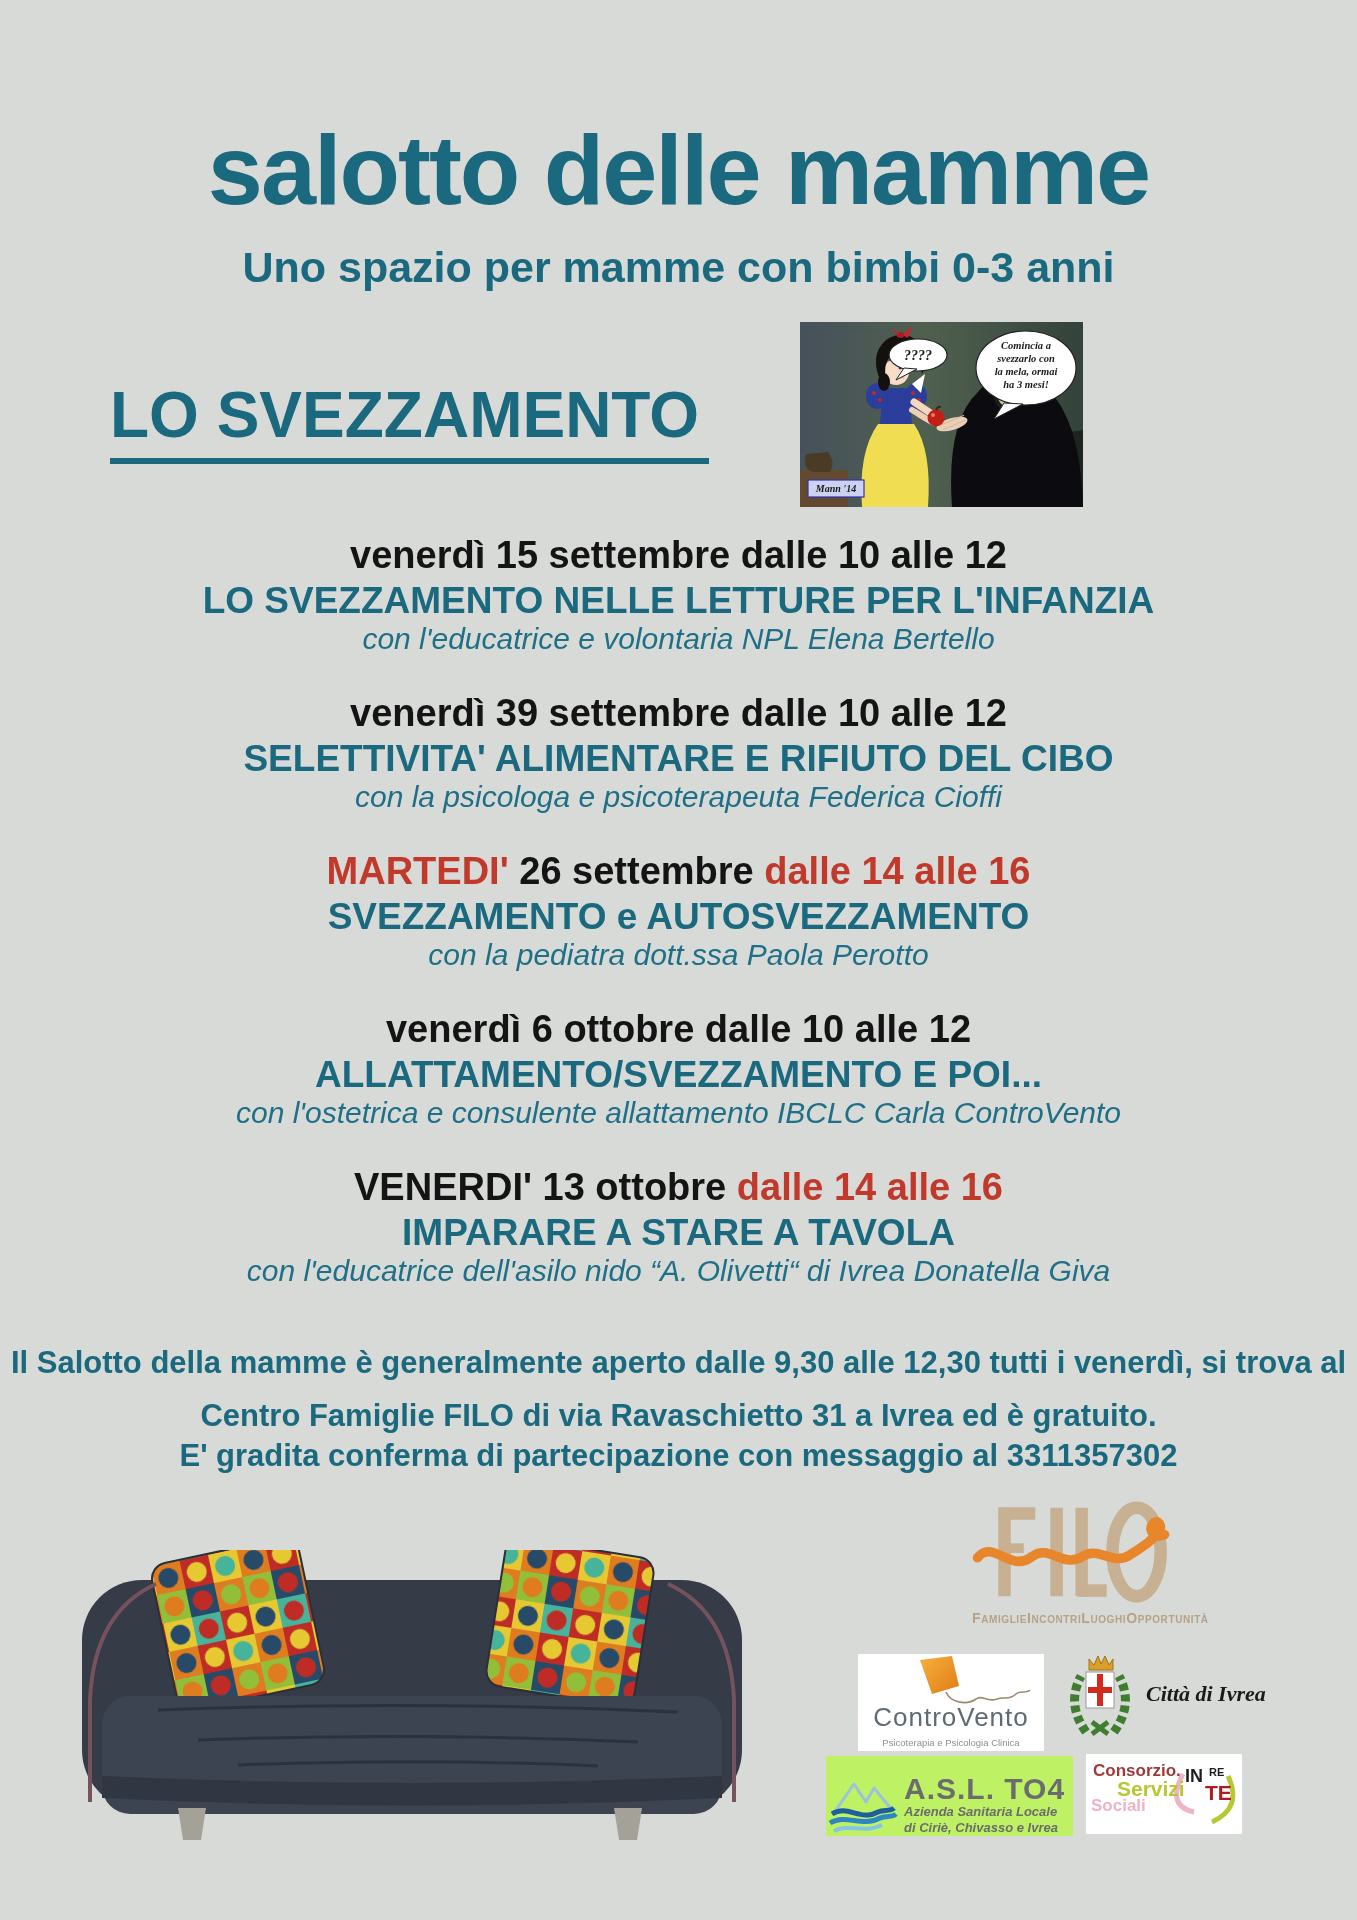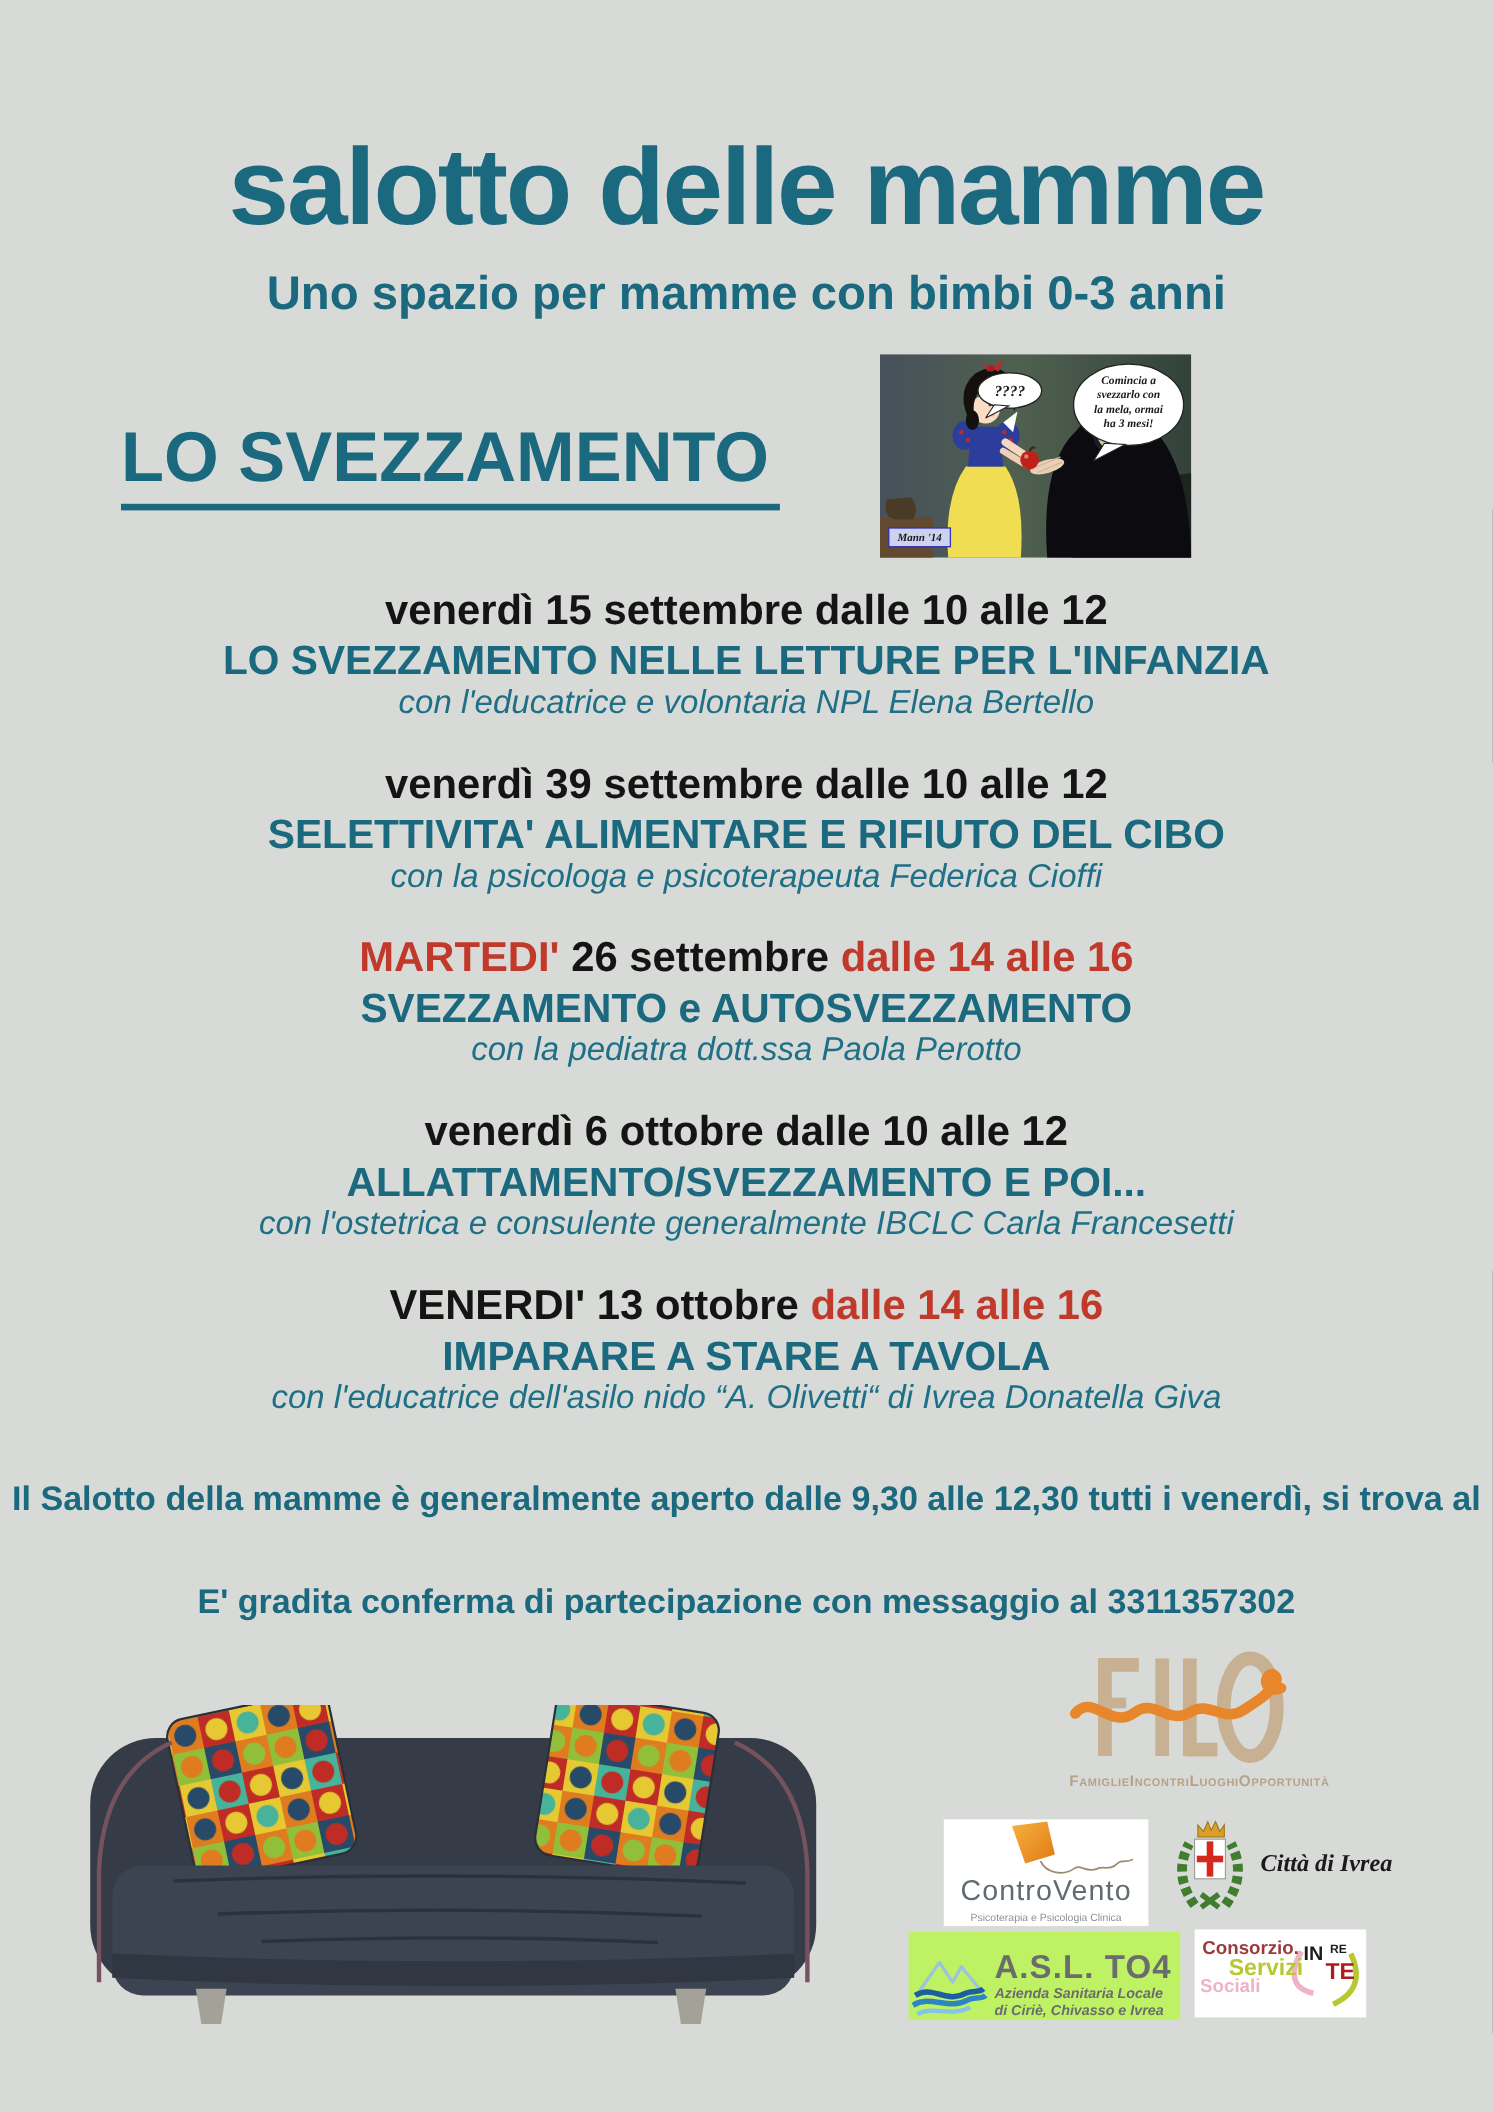--- a/index.html
+++ b/index.html
@@ -194,35 +194,36 @@
       </div>
       <div class="ev-title">SVEZZAMENTO e AUTOSVEZZAMENTO</div>
       <div class="ev-presenter">con la pediatra dott.ssa Paola Perotto</div>
     </div>
 
     <div class="event">
       <div class="ev-date">
         <span class="blk">venerdì 6 ottobre dalle 10 alle 12</span>
       </div>
       <div class="ev-title">ALLATTAMENTO/SVEZZAMENTO E POI...</div>
-      <div class="ev-presenter">con l'ostetrica e consulente generalmente IBCLC Carla Francesetti</div>
+      <div class="ev-presenter">con l'ostetrica e consulente allattamento IBCLC Carla ControVento</div>
     </div>
 
     <div class="event">
       <div class="ev-date">
         <span class="blk">VENERDI' 13 ottobre </span><span class="red">dalle 14 alle 16</span>
       </div>
       <div class="ev-title">IMPARARE A STARE A TAVOLA</div>
       <div class="ev-presenter">con l'educatrice dell'asilo nido “A. Olivetti“ di Ivrea Donatella Giva</div>
     </div>
 
   </div>
 
   <div class="info">
     <div>Il Salotto della mamme è generalmente aperto dalle 9,30 alle 12,30 tutti i venerdì, si trova al</div>
+    <div>Centro Famiglie FILO di via Ravaschietto 31 a Ivrea ed è gratuito.</div>
   </div>
   <div class="confirm">E' gradita conferma di partecipazione con messaggio al 3311357302</div>
 
   <svg class="couch" viewBox="0 0 670 292">
     <defs>
       <pattern id="pilpat" width="87" height="87" patternUnits="userSpaceOnUse">
         <rect x="0" y="0" width="29" height="29" fill="#df7c1f"></rect>
           <circle cx="14.5" cy="14.5" r="10" fill="#274a68"></circle>
         <rect x="29" y="0" width="29" height="29" fill="#bf2c26"></rect>
           <circle cx="43.5" cy="14.5" r="10" fill="#e6c832"></circle>

